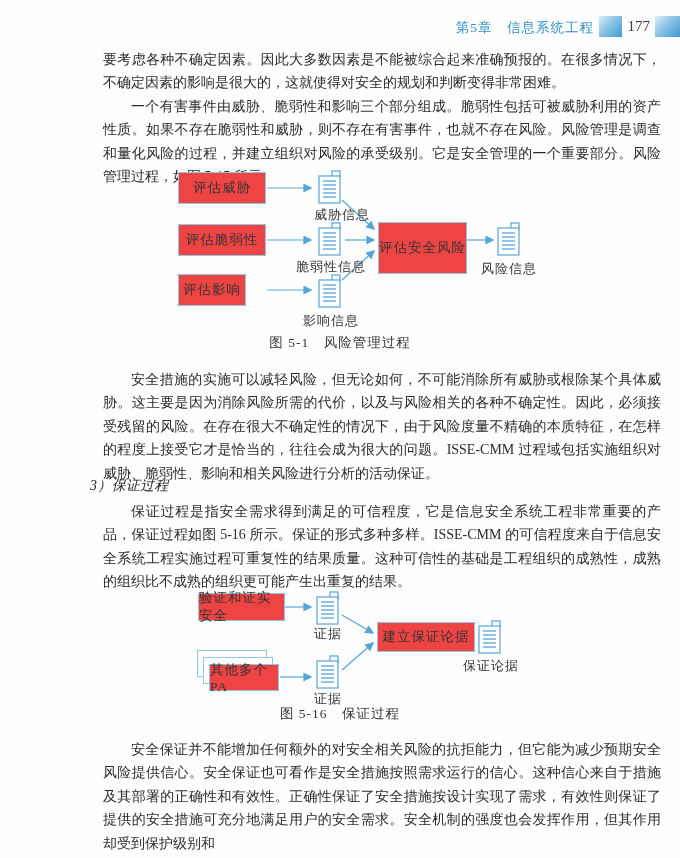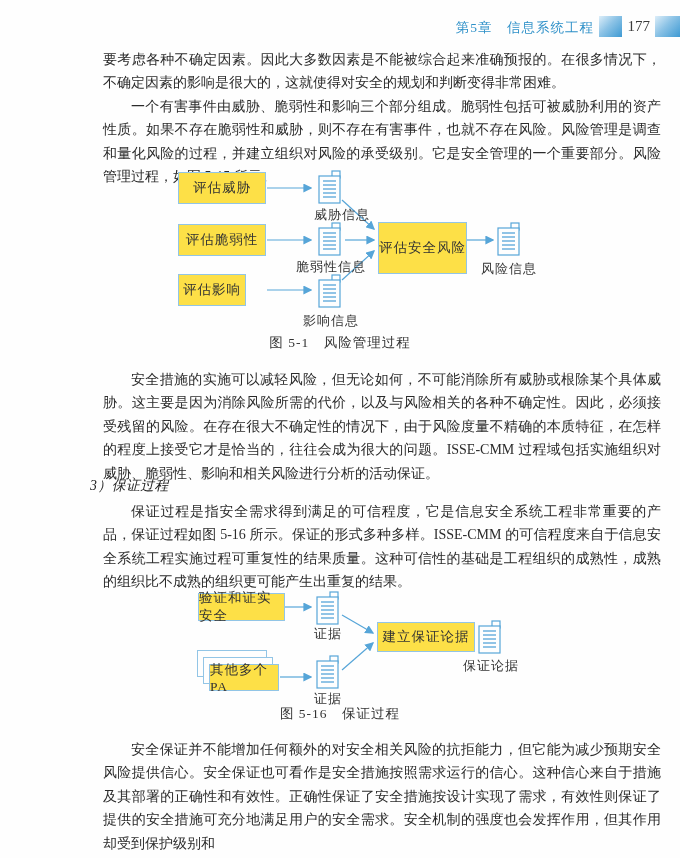--- a/index.html
+++ b/index.html
@@ -43,21 +43,21 @@
     position: absolute; left: 90px;
     font-size: 13.8px; font-style: italic; color: #222;
     letter-spacing: 0.5px;
   }
 
   
   .figure { position: absolute; left: 0; width: 680px; }
   .fig-svg { position: absolute; left: 0; top: 0; }
   .node-box {
     position: absolute;
-    border: 1px solid #92c5e6; background: #fde047;
+    border: 1px solid #92c5e6; background: #ef4444;
     display: flex; align-items: center; justify-content: center;
     font-size: 13.5px; color: #333; letter-spacing: 1px;
   }
   .stack-box { position: absolute; border: 1px solid #92c5e6; background: #fefefe; }
   .doc-label {
     position: absolute; font-size: 13px; color: #333;
     text-align: center; letter-spacing: 1px; white-space: nowrap;
   }
   .fig-caption {
     position: absolute; left: 0; width: 680px; text-align: center;

